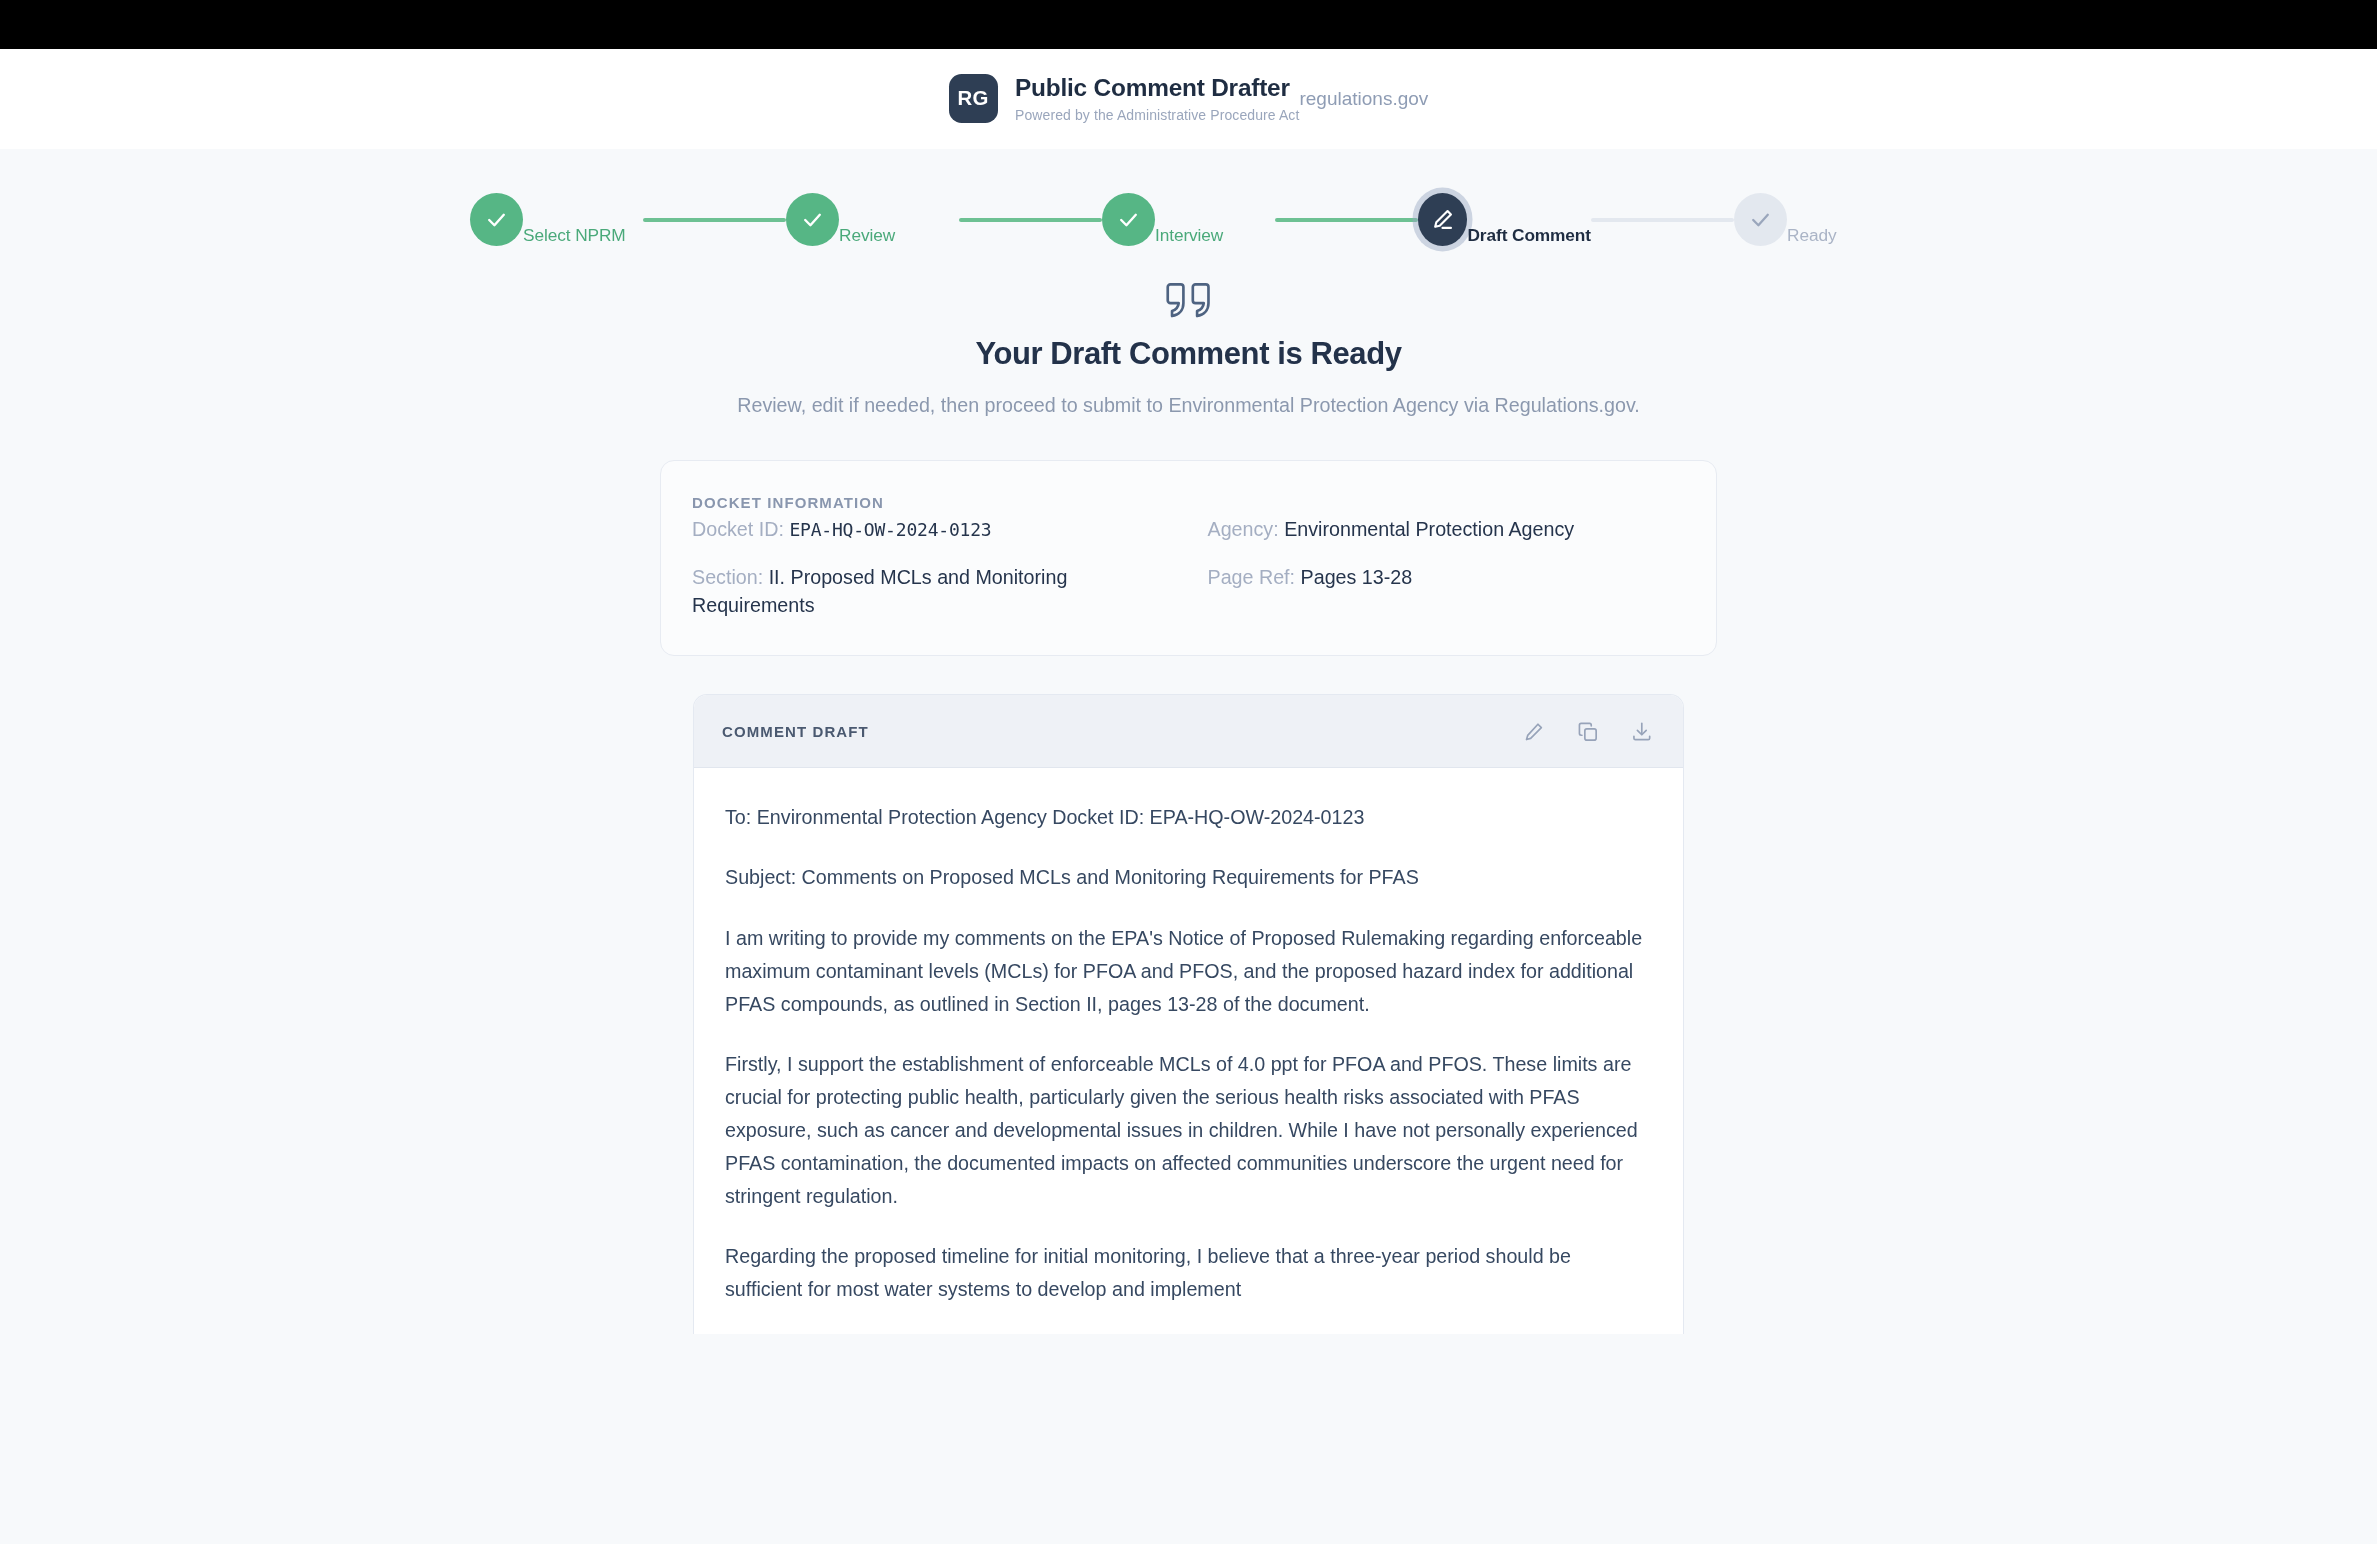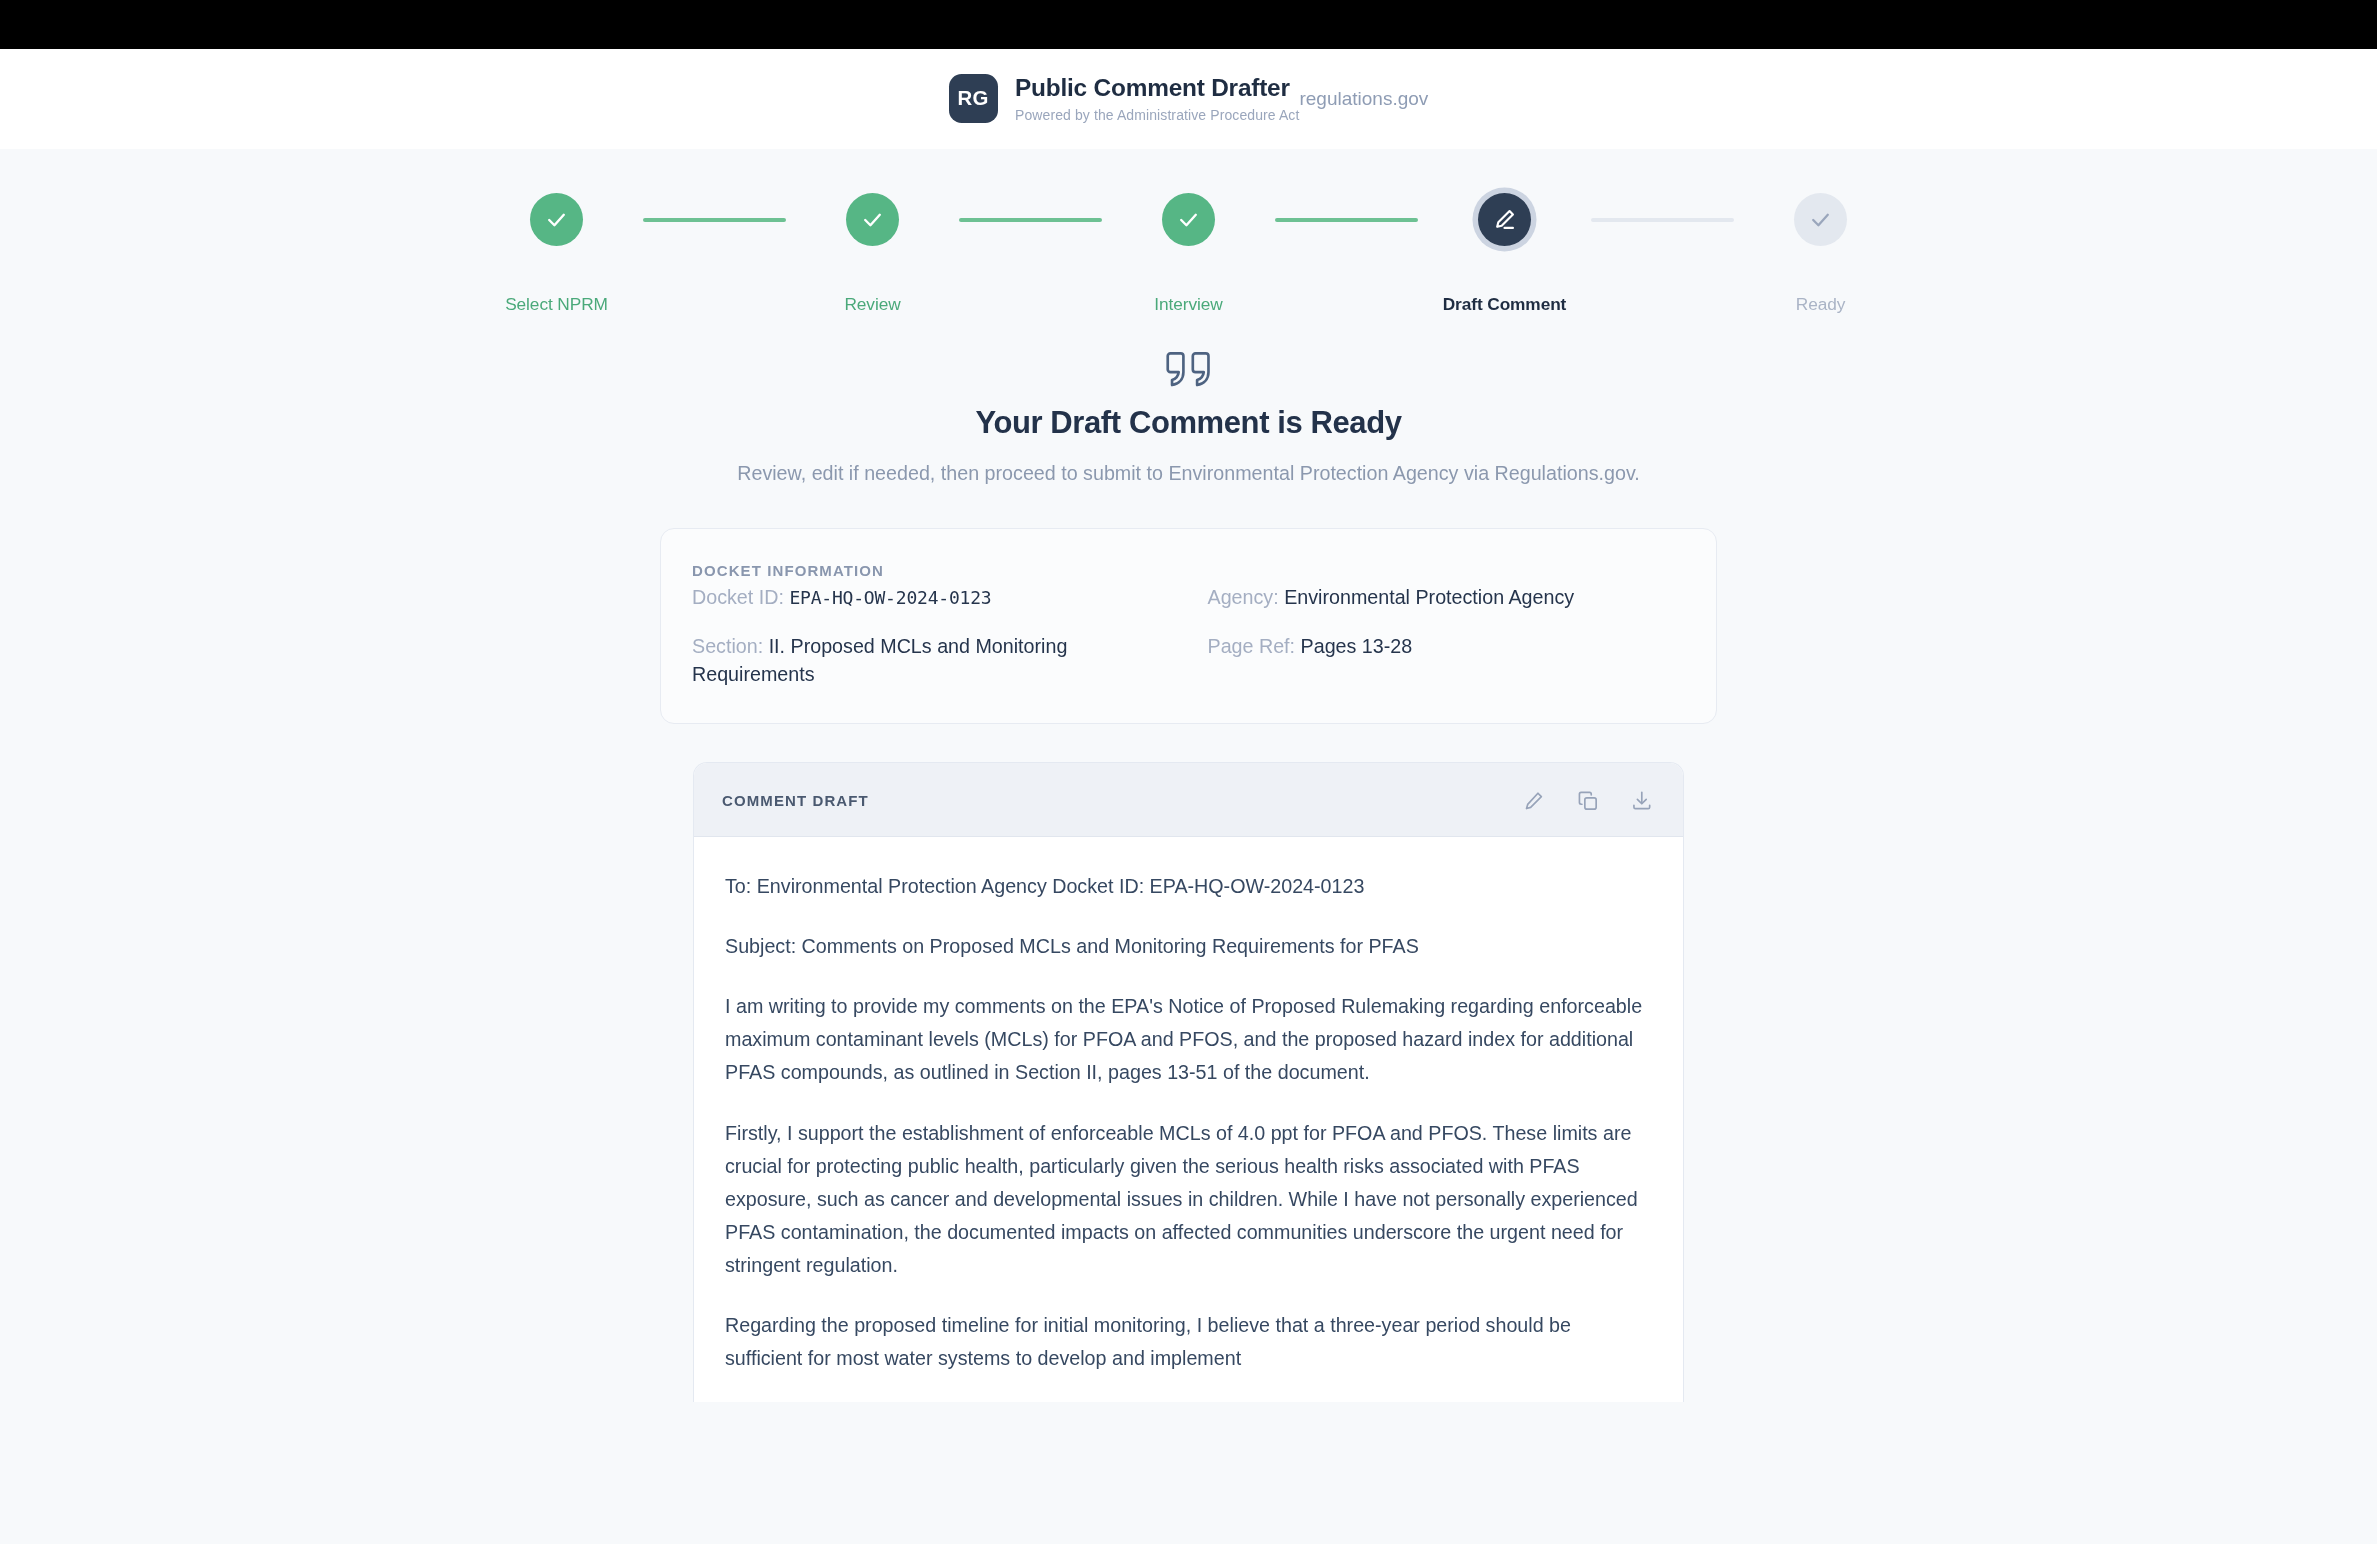--- a/index.html
+++ b/index.html
@@ -103,24 +103,22 @@
   
   .stepper {
     display: flex;
     align-items: flex-start;
     justify-content: center;
     padding-top: 44px;
   }
   .step {
     width: 173px;
     display: flex;
-    flex-direction: column;
-    align-items: center;
+    align-items: flex-end;
     flex: 0 0 auto;
-    gap: 32px;
   }
   .step-circle {
     width: 53px;
     height: 53px;
     border-radius: 50%;
     display: flex;
     align-items: center;
     justify-content: center;
     box-sizing: border-box;
   }
@@ -377,21 +375,21 @@
                 <path d="M12 3.5V14.5" stroke="#97a3b9" stroke-width="1.7" stroke-linecap="round"></path>
                 <path d="M7.5 10.5L12 15L16.5 10.5" stroke="#97a3b9" stroke-width="1.7" stroke-linecap="round" stroke-linejoin="round"></path>
                 <path d="M4 16.5V18.5C4 19.3 4.7 20 5.5 20H18.5C19.3 20 20 19.3 20 18.5V16.5" stroke="#97a3b9" stroke-width="1.7" stroke-linecap="round"></path>
               </svg>
             </div>
           </div>
         </div>
         <div class="draft-body">
           <p class="draft-p">To: Environmental Protection Agency Docket ID: EPA-HQ-OW-2024-0123</p>
           <p class="draft-p">Subject: Comments on Proposed MCLs and Monitoring Requirements for PFAS</p>
-          <p class="draft-p">I am writing to provide my comments on the EPA's Notice of Proposed Rulemaking regarding enforceable maximum contaminant levels (MCLs) for PFOA and PFOS, and the proposed hazard index for additional PFAS compounds, as outlined in Section II, pages 13-51 of the document.</p>
+          <p class="draft-p">I am writing to provide my comments on the EPA's Notice of Proposed Rulemaking regarding enforceable maximum contaminant levels (MCLs) for PFOA and PFOS, and the proposed hazard index for additional PFAS compounds, as outlined in Section II, pages 13-28 of the document.</p>
           <p class="draft-p">Firstly, I support the establishment of enforceable MCLs of 4.0 ppt for PFOA and PFOS. These limits are crucial for protecting public health, particularly given the serious health risks associated with PFAS exposure, such as cancer and developmental issues in children. While I have not personally experienced PFAS contamination, the documented impacts on affected communities underscore the urgent need for stringent regulation.</p>
           <p class="draft-p">Regarding the proposed timeline for initial monitoring, I believe that a three-year period should be sufficient for most water systems to develop and implement</p>
         </div>
       </div>
 
     </div>
   </div>
 </div>
 
 

